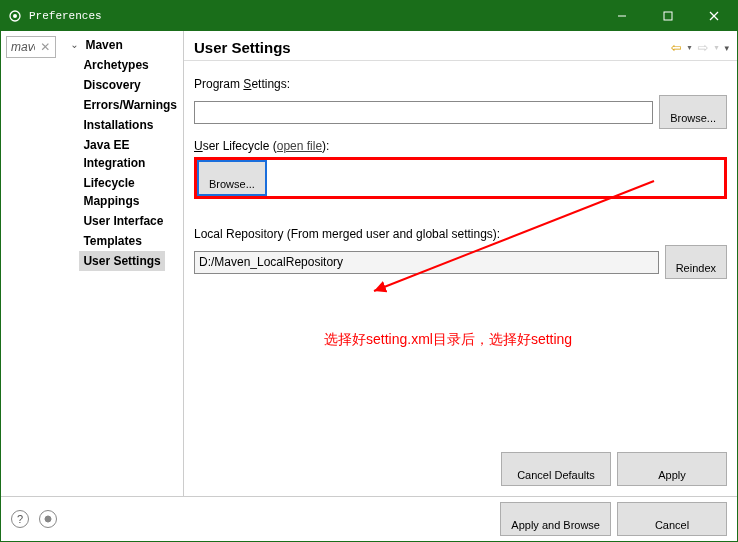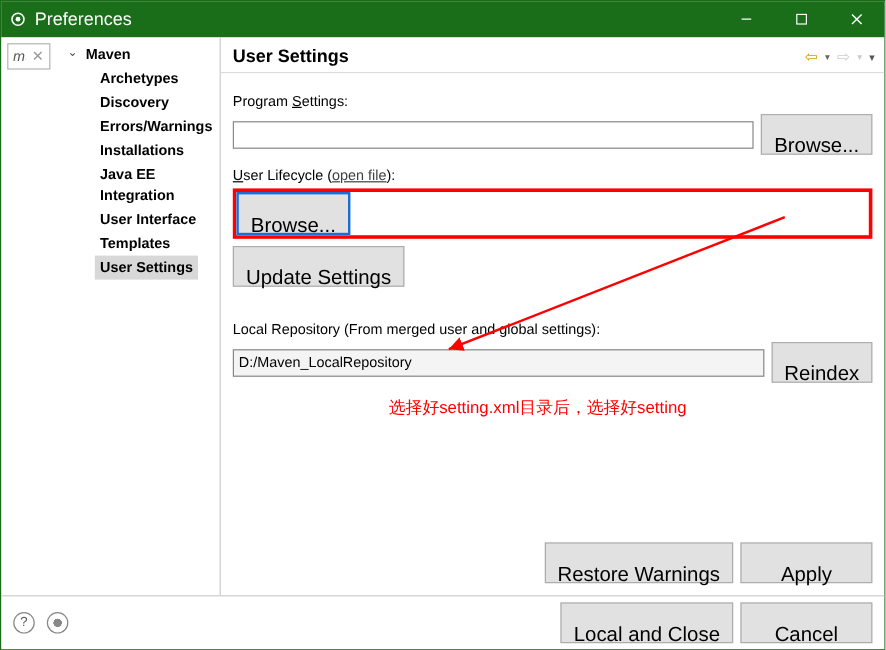--- a/index.html
+++ b/index.html
@@ -1,47 +1,47 @@
 <!DOCTYPE html>
 <html><head>
 <meta charset="utf-8">
 <style>
   * { box-sizing: border-box; }
   html, body { margin: 0; padding: 0; font-family: "Segoe UI", Tahoma, sans-serif; font-size: 12px; color: #000; }
   .window { width: 738px; height: 542px; border: 1px solid #1a6e1a; background: #fff; display: flex; flex-direction: column; position: relative; }
   .titlebar { height: 30px; background: #1a6e1a; color: #fff; display: flex; align-items: center; padding: 0 0 0 6px; }
   .titlebar .icon { width: 16px; height: 16px; margin-right: 6px; display: flex; align-items: center; justify-content: center; }
-  .titlebar .title { flex: 1; font-size: 15px; }
+  .titlebar .title { flex: 1; font-size: 11px; font-family: Liberation Mono, monospace; }
   .titlebar .winbtn { width: 46px; height: 30px; display: flex; align-items: center; justify-content: center; color: #fff; }
   .body { flex: 1; display: flex; flex-direction: column; }
   .upper { flex: 1; display: flex; border-bottom: 1px solid #ccc; overflow: hidden; }
   .left { width: 183px; border-right: 1px solid #ccc; display: flex; flex-direction: row; }
   .searchwrap { padding: 5px; }
   .search { width: 100%; height: 22px; border: 1px solid #b5b5b5; padding: 2px 20px 2px 4px; font-size: 12px; font-style: italic; color: #555; background: #fff; }
   .searchbox { position: relative; }
   .clearicon { position: absolute; right: 6px; top: 4px; color: #999; font-size: 12px; }
   .tree { padding: 4px 2px 2px 6px; line-height: 18px; font-size: 12px; }
   .tree .node { display: flex; align-items: center; cursor: default; }
   .tree .arrow { width: 14px; text-align: center; color: #555; font-size: 10px; }
   .tree .label { padding: 1px 4px; font-weight: bold; }
-  .tree .children { margin-left: 26px; }
+  .tree .children { margin-left: 12px; }
   .tree .children .label { font-weight: bold; }
   .tree .selected { background: #d8d8d8; }
   .right { flex: 1; display: flex; flex-direction: column; position: relative; }
   .header { display: flex; align-items: center; padding: 8px 8px 4px 10px; border-bottom: 1px solid #ddd; }
   .header .htitle { font-size: 15px; font-weight: bold; flex: 1; }
   .header .navicons { display: flex; gap: 6px; align-items: center; }
   .header .navicons span { font-size: 13px; }
   .form { padding: 10px 10px 0 10px; position: relative; flex: 1; }
   .flabel { margin: 6px 0 4px 0; font-size: 12px; }
   .flabel .ul { text-decoration: underline; }
   .link { color: #404040; text-decoration: underline; cursor: pointer; }
   .row { display: flex; gap: 6px; align-items: center; margin-bottom: 6px; }
   .row input[type=text] { flex: 1; height: 23px; border: 1px solid #888; padding: 2px 4px; font-size: 12px; background: #fff; }
-  .btn { height: 32px; padding: 16px 10px; border: 1px solid #adadad; background: #e1e1e1; font-size: 17px; cursor: default; min-width: 70px; }
+  .btn { height: 32px; padding: 16px 10px; border: 1px solid #adadad; background: #e1e1e1; font-size: 11px; cursor: default; min-width: 70px; }
   .btn.small { min-width: 60px; }
   .highlight-red { border: 3px solid #f00; padding: 0; }
   .highlight-red input { border: 2px solid #1a6edc !important; }
   .highlight-red .btn { border: 2px solid #1a6edc; }
   .note { color: #f00; font-size: 14px; font-family: "Microsoft YaHei", sans-serif; line-height: 20px; position: absolute; }
   .bottombtns { display: flex; justify-content: flex-end; gap: 6px; padding: 6px 10px 10px 0; }
   .bottombtns .btn { min-width: 110px; }
   .footer { height: 44px; display: flex; align-items: center; justify-content: space-between; padding: 0 10px; }
   .footer .left-icons { display: flex; gap: 10px; align-items: center; }
   .footer .circleicon { width: 18px; height: 18px; border: 1px solid #888; border-radius: 50%; display: flex; align-items: center; justify-content: center; font-size: 11px; color: #555; }
@@ -105,20 +105,23 @@
             <div class="node">
                 <span class="label">Errors/Warnings</span>
               </div>
             <div class="node">
                 <span class="label">Installations</span>
               </div>
             <div class="node">
                 <span class="label">Java EE Integration</span>
               </div>
             <div class="node">
+                <span class="label">Lifecycle Mappings</span>
+              </div>
+            <div class="node">
                 <span class="label">User Interface</span>
               </div>
             <div class="node">
                 <span class="label">Templates</span>
               </div>
             <div class="node">
                 <span class="label selected">User Settings</span>
               </div>
           </div>
         </div>
@@ -141,23 +144,20 @@
           <div class="flabel"><span>Program </span><span class="ul">S</span><span>ettings:</span></div>
           <div class="row">
             <input type="text" value="" style="">
             <button class="btn small">Browse...</button>
           </div>
 
           <div class="flabel" style="margin-top:10px;"><span class="ul">U</span><span>ser Lifecycle (</span><span class="link">open file</span><span>):</span></div>
           <div class="row highlight-red">
             <button class="btn small">Browse...</button>
           </div>
-          <div class="row">
-            <button class="btn" style="min-width:auto;">Update Settings</button>
-          </div>
 
           <div class="flabel" style="margin-top:28px;">Local Repository (From merged user and global settings):</div>
           <div class="row">
             <input type="text" style="background: rgb(244, 244, 244);" value="D:/Maven_LocalRepository">
             <button class="btn small">Reindex</button>
           </div>
 
           <svg class="arrow-annot" style="left:180px; top:110px;" width="300" height="130">
             <defs>
                 <marker id="ah" markerWidth="8" markerHeight="8" refX="6" refY="3" orient="auto">
@@ -167,32 +167,32 @@
             <line x1="290" y1="10" x2="10" y2="120" stroke="#f00" stroke-width="2" marker-end="url(#ah)"></line>
           </svg>
 
           <div class="note" style="left:140px; top:268px; width:380px;">
             <div>选择好setting.xml目录后，选择好setting</div>
           </div>
 
         </div>
 
         <div class="bottombtns">
-          <button class="btn">Restore Warnings</button>
+          <button class="btn">Cancel Defaults</button>
           <button class="btn">Apply</button>
         </div>
       </div>
 
     </div>
 
     <div class="footer">
       <div class="left-icons">
         <div class="circleicon">?</div>
         <div class="circleicon" style="background:radial-gradient(circle,#888 30%,#fff 32%);"></div>
       </div>
       <div class="right-btns">
-        <button class="btn">Local and Close</button>
+        <button class="btn">Apply and Browse</button>
         <button class="btn">Cancel</button>
       </div>
     </div>
   </div>
 
 </div>
 
 </body></html>

